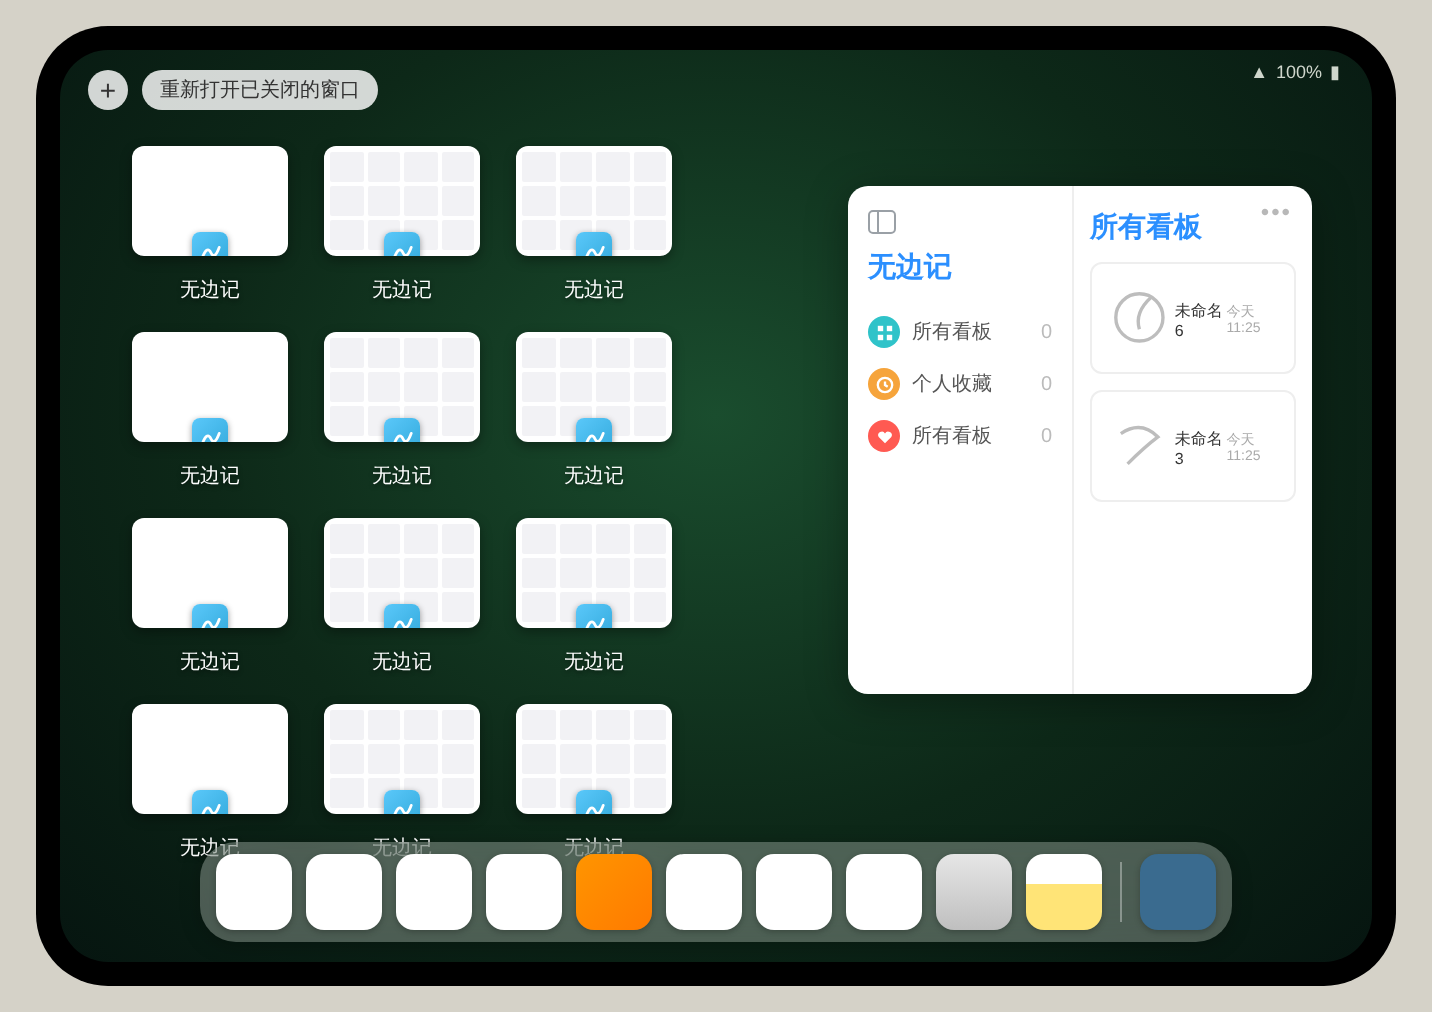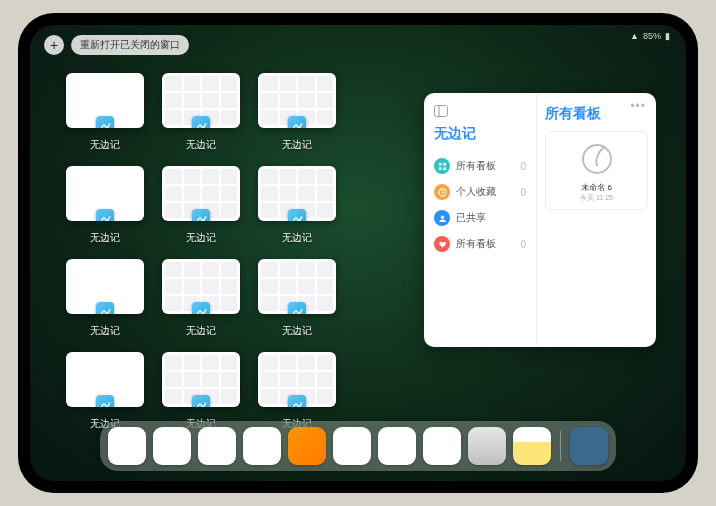--- a/index.html
+++ b/index.html
@@ -25,39 +25,39 @@
 .pmenu { position:absolute; top:6px; right:10px; color:#b8b8b8; font-size:12px; letter-spacing:1px; cursor:pointer; }
 .pleft { width:112px; padding:12px 10px; }
 .ptop { display:flex; align-items:center; gap:5px; color:#9aa0a6; margin-bottom:8px; }
 .ptitle { color:#2b8fff; font-size:14px; font-weight:600; margin-bottom:10px; }
 .pitem { display:flex; align-items:center; gap:6px; font-size:10px; color:#555; padding:5px 0; cursor:pointer; }
 .pitem .ic { width:16px; height:16px; border-radius:8px; display:flex; align-items:center; justify-content:center; flex-shrink:0; }
 .pitem .ic svg { width:9px; height:9px; fill:#fff; }
 .pitem .cnt { margin-left:auto; color:#bbb; }
 .pright { flex:1; border-left:1px solid #eee; padding:12px 8px; }
 .prtitle { color:#2b8fff; font-size:14px; font-weight:600; margin-bottom:8px; }
-.card { background:#fff; border:1px solid #eee; border-radius:6px; margin-bottom:8px; padding:6px; display:flex; flex-direction:column; align-items:center; }
+.card { background:#fff; border:1px solid #eee; border-radius:6px; margin-bottom:8px; padding:6px; display:flex; flex-direction:row; align-items:center; }
 .sketch { width:42px; height:42px; display:flex; align-items:center; justify-content:center; }
 .sketch svg { stroke:#bdbdbd; stroke-width:2; fill:none; }
 .cname { font-size:8px; color:#333; font-weight:500; margin-top:2px; }
 .ctime { font-size:7px; color:#aaa; }
 
 .dock { position:absolute; left:50%; bottom:10px; transform:translateX(-50%); height:50px; background:rgba(200,210,200,.35); backdrop-filter:blur(20px); border-radius:18px; padding:6px 8px; display:flex; align-items:center; gap:7px; box-shadow:0 2px 10px rgba(0,0,0,.25); }
 .dapp { width:38px; height:38px; border-radius:9px; display:flex; align-items:center; justify-content:center; cursor:pointer; box-shadow:0 1px 3px rgba(0,0,0,.25); position:relative; }
 .sep { width:1px; height:30px; background:rgba(255,255,255,.35); margin:0 2px; }
 </style>
 </head>
 <body>
 
 <div class="ipad">
   <div class="screen">
 
     <div class="status">
       <span>▲</span>
-      <span>85%</span>
+      <span>100%</span>
       <span>▮</span>
     </div>
 
     <div class="topbtn">
       <div class="plus">+</div>
       <div class="reopen">重新打开已关闭的窗口</div>
     </div>
 
     <div class="grid" id="grid">
         <div class="win">
@@ -353,29 +353,20 @@
               <div class="ic" style="background:#f6a43b">
                 <svg viewBox="0 0 10 10">
                   <circle cx="5" cy="5" r="4" fill="none" stroke="#fff" stroke-width="1.3"></circle>
                   <path d="M5 3v2l1.5 1" stroke="#fff" stroke-width="1.3" fill="none"></path>
                 </svg>
               </div>
               <span>个人收藏</span>
               <span class="cnt">0</span>
             </div>
             <div class="pitem">
-              <div class="ic" style="background:#2b8fff">
-                <svg viewBox="0 0 10 10">
-                  <circle cx="5" cy="3.5" r="1.8"></circle>
-                  <path d="M1.5 9a3.5 3 0 0 1 7 0z"></path>
-                </svg>
-              </div>
-              <span>已共享</span>
-            </div>
-            <div class="pitem">
               <div class="ic" style="background:#ff5a52">
                 <svg viewBox="0 0 10 10">
                   <path d="M5 8.5 1.5 5a2 2 0 1 1 3.5-2A2 2 0 1 1 8.5 5z"></path>
                 </svg>
               </div>
               <span>所有看板</span>
               <span class="cnt">0</span>
             </div>
           </div>
       </div>
@@ -383,20 +374,29 @@
         <div class="prtitle">所有看板</div>
         <div id="pcards">
             <div class="card">
               <div class="sketch">
                 <svg viewBox="0 0 42 42">
                   <circle cx="21" cy="21" r="14"></circle>
                   <path d="M28 9 Q18 18 21 28"></path>
                 </svg>
               </div>
               <div class="cname">未命名 6</div>
+              <div class="ctime">今天 11:25</div>
+            </div>
+            <div class="card">
+              <div class="sketch">
+                <svg viewBox="0 0 42 42">
+                  <path d="M10 14 Q22 6 32 16 Q24 22 14 32"></path>
+                </svg>
+              </div>
+              <div class="cname">未命名 3</div>
               <div class="ctime">今天 11:25</div>
             </div>
           </div>
       </div>
     </div>
 
     <div class="dock" id="dock">
         <div class="dapp" style="background: rgb(255, 255, 255);">
           <span><svg viewBox="0 0 38 38">
               <circle cx="15" cy="16" r="9" fill="#07c160"></circle>

